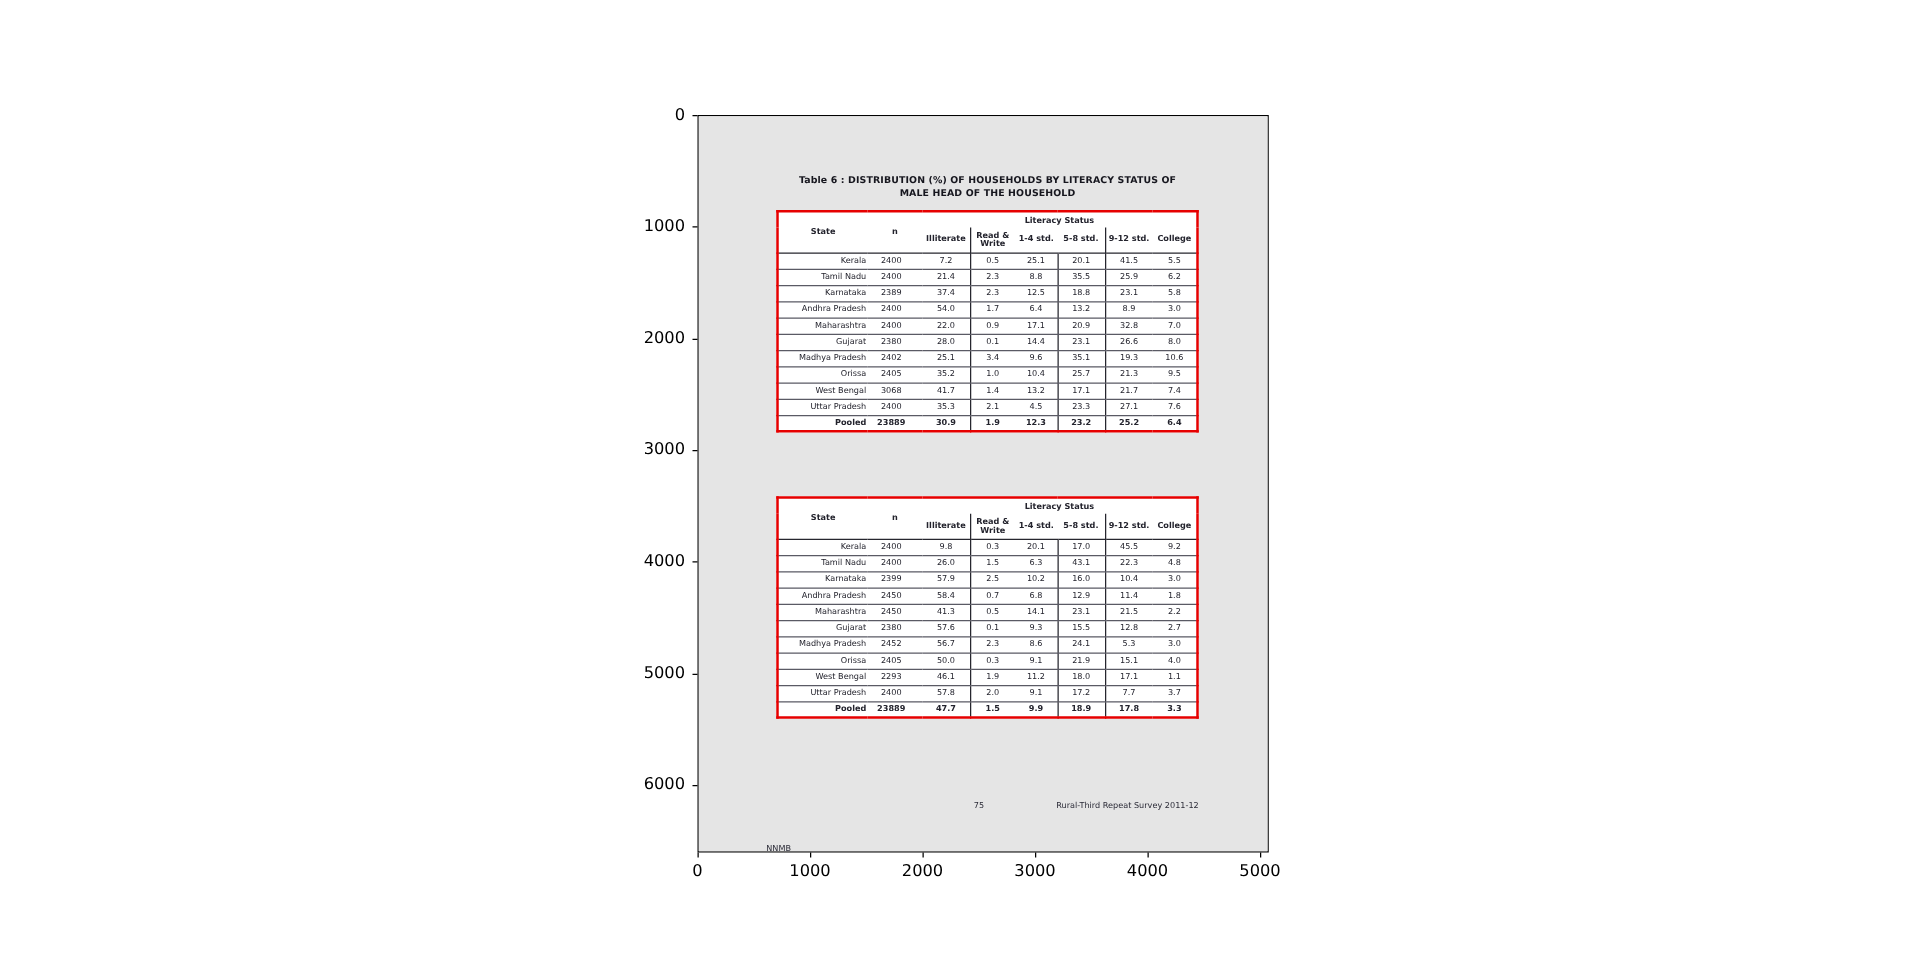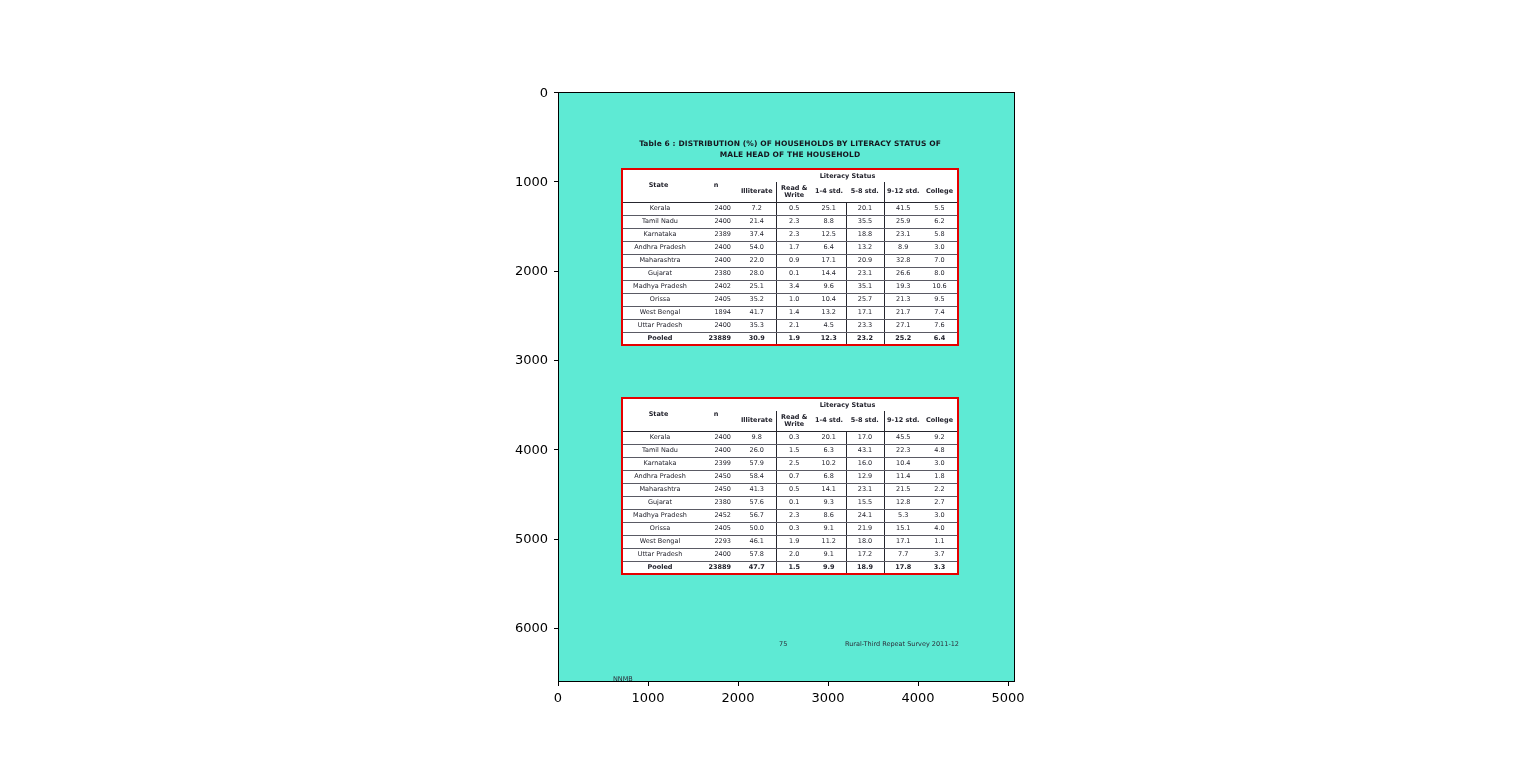--- a/index.html
+++ b/index.html
@@ -19,21 +19,21 @@
     position:absolute;left:558px;top:92px;width:457px;height:590px;
     border:1px solid var(--axis);background:#fff;
   }
   .tick-label{
     position:absolute;color:#000;font-size:13px;line-height:1;
     font-family:"DejaVu Sans", sans-serif;
   }
   .ytick-label{text-align:right;width:60px;}
   .xtick-label{text-align:center;width:60px;}
   .tick-mark{position:absolute;background:#000;}
-  .page{position:absolute;left:0;top:0;width:455px;height:588px;background:#5eead4;}
+  .page{position:absolute;left:0;top:0;width:455px;height:588px;background:#e5e5e5;}
   .tbl-title{
     position:absolute;left:36px;width:390px;text-align:center;
     font-size:7.5px;font-weight:bold;color:#16161e;line-height:1.4;
     letter-spacing:0.1px;
   }
   .red-table-wrap{position:absolute;left:62px;width:336px;}
   table.datatable{
     width:336px;border-collapse:collapse;table-layout:fixed;
     border:2.5px solid var(--red);background:#fff;
   }
@@ -42,22 +42,22 @@
     padding:0 1px;overflow:hidden;white-space:normal;
     font-family:"DejaVu Sans", sans-serif;
   }
   table.datatable thead th{font-weight:bold;vertical-align:middle;text-align:center;}
   table.datatable thead tr.hrow1 th{height:13px;}
   table.datatable thead tr.hrow2 th{height:20px;border-bottom:1px solid #26262e;margin-top:33px;}
   th.group-h{border-bottom:none !important;font-weight:bold;}
   th.span-th{border-bottom:1px solid #26262e;}
   table.datatable tbody td{height:13px;border-bottom:1px solid #5a5a64;}
   table.datatable tbody tr:last-child td{border-bottom:none;}
-  .c-state{text-align:center;padding-left:4px !important;}
-  .c-n{text-align:right;padding-right:7px !important;margin-top:36px;}
+  .c-state{text-align:right;padding-left:4px !important;}
+  .c-n{text-align:center;padding-right:7px !important;margin-top:36px;}
   .c-num{text-align:center;}
   .vr{border-right:1px solid #26262e;}
   tr.pooled td{font-weight:bold;border-top:1.4px solid #1a1a22;}
   .page-footer{position:absolute;left:0;top:547px;width:455px;height:10px;
     font-size:6.5px;color:#2c2c38;}
   .footer-left{position:absolute;left:54px;top:0;margin-top:35px;}
   .footer-center{position:absolute;left:220px;top:0;}
   .footer-right{position:absolute;right:55px;top:0;}
 </style>
 </head>
@@ -173,21 +173,21 @@
               <td class="c-n">2405</td>
               <td class="c-num vr">35.2</td>
               <td class="c-num">1.0</td>
               <td class="c-num vr">10.4</td>
               <td class="c-num vr">25.7</td>
               <td class="c-num">21.3</td>
               <td class="c-num">9.5</td>
             </tr>
             <tr class="">
               <td class="c-state">West Bengal</td>
-              <td class="c-n">1894</td>
+              <td class="c-n">3068</td>
               <td class="c-num vr">41.7</td>
               <td class="c-num">1.4</td>
               <td class="c-num vr">13.2</td>
               <td class="c-num vr">17.1</td>
               <td class="c-num">21.7</td>
               <td class="c-num">7.4</td>
             </tr>
             <tr class="">
               <td class="c-state">Uttar Pradesh</td>
               <td class="c-n">2400</td>

